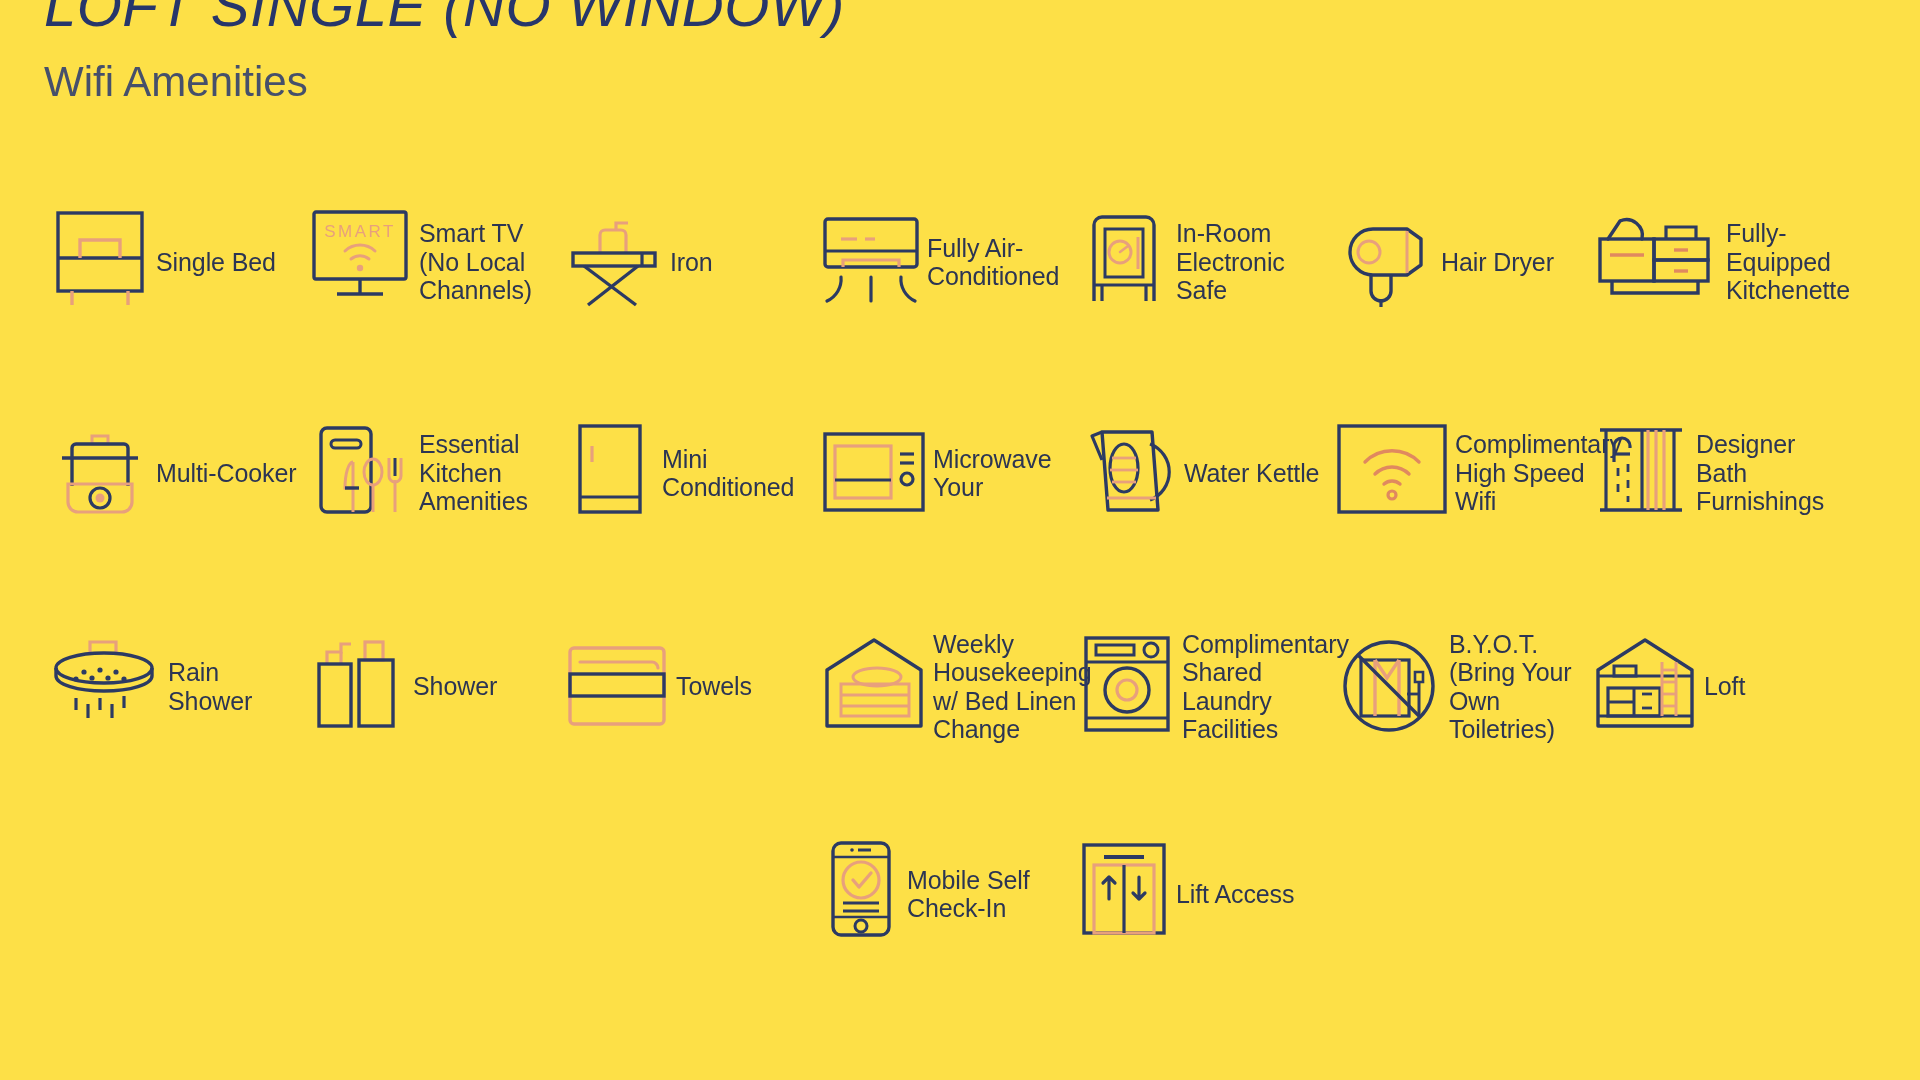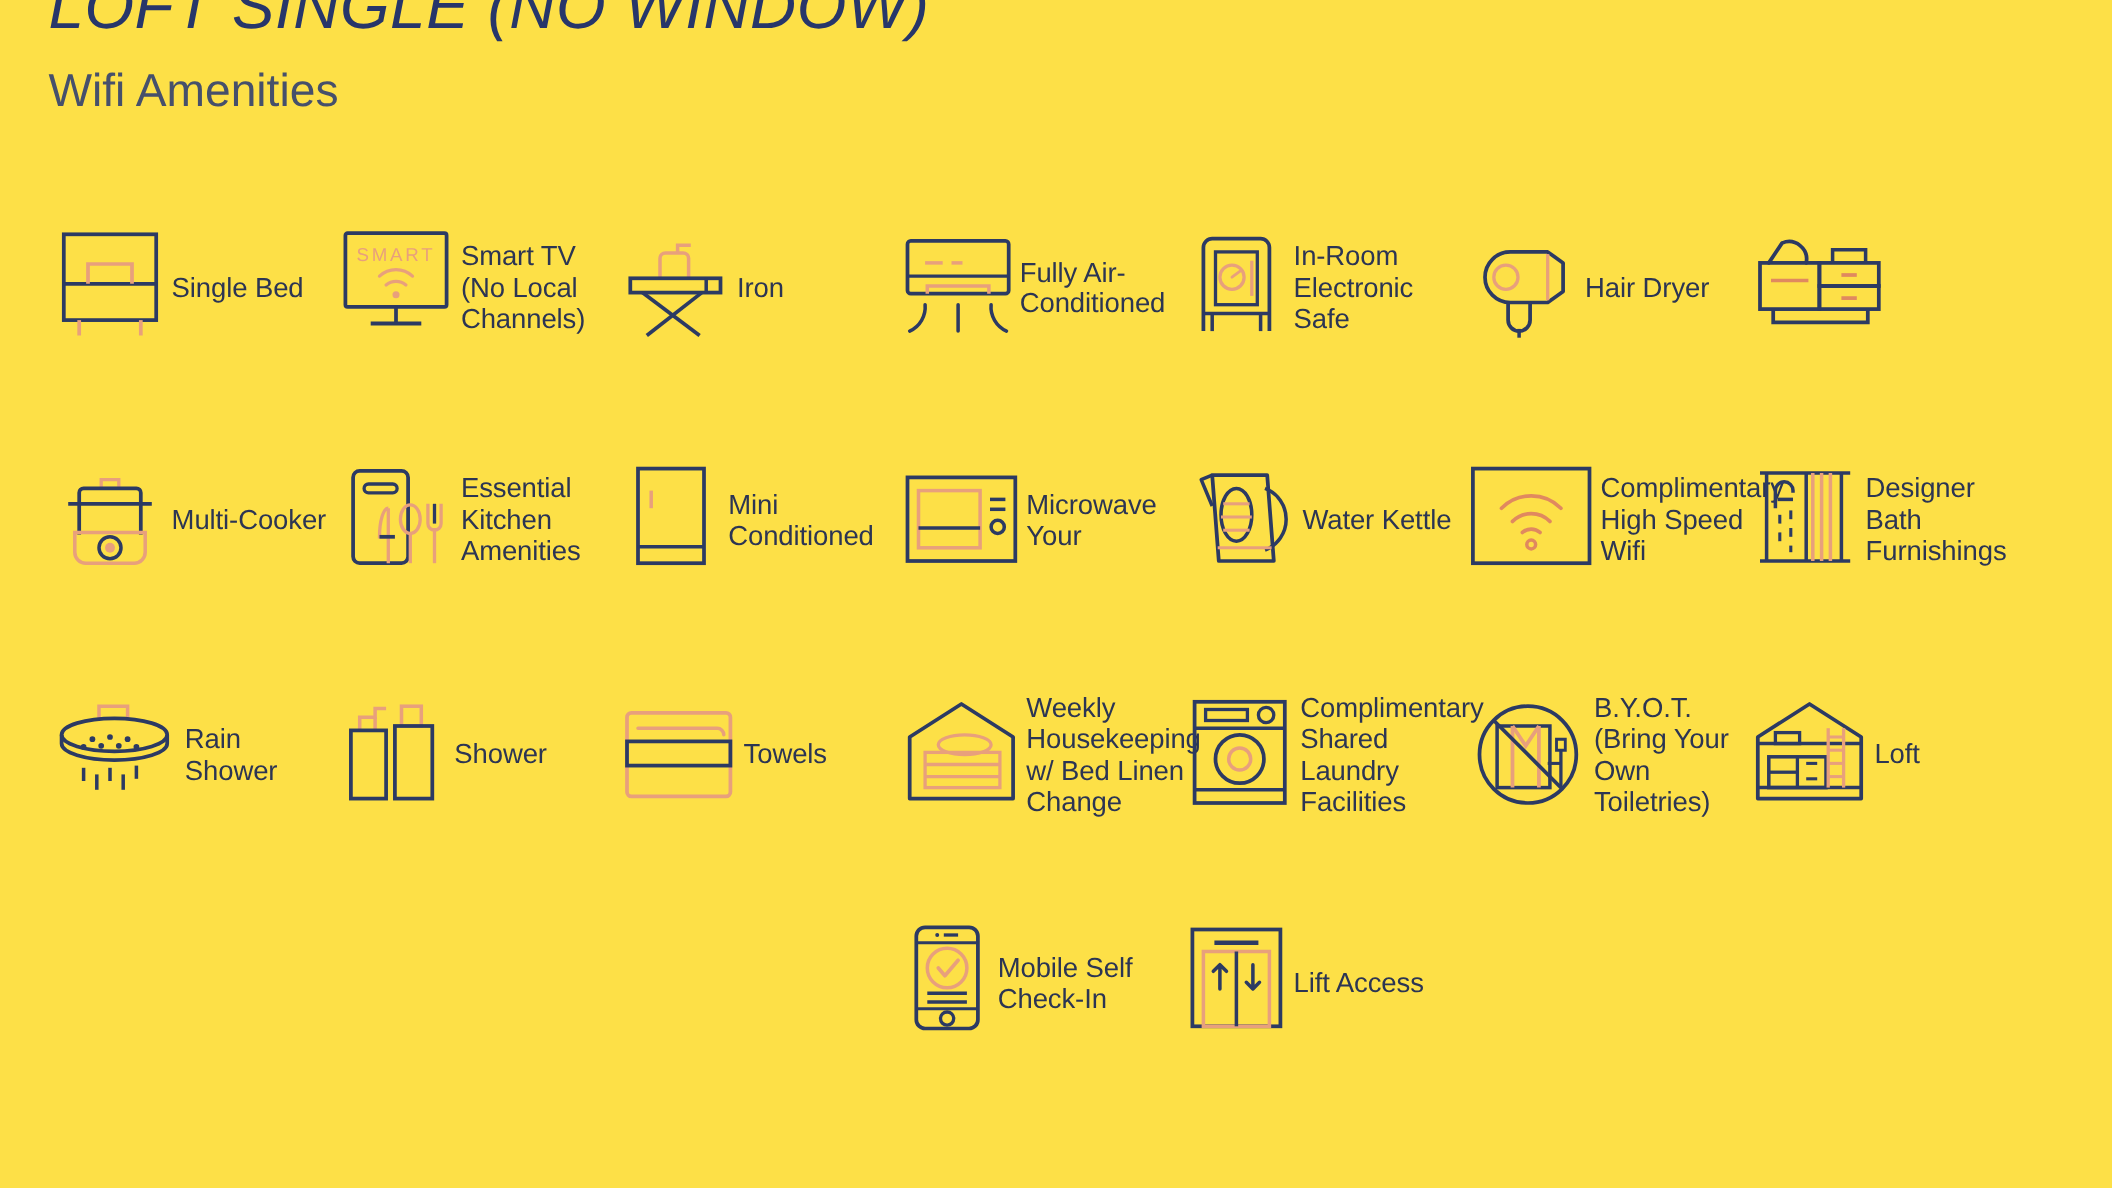--- a/index.html
+++ b/index.html
@@ -173,20 +173,22 @@
             <rect x="14" y="32" width="54" height="42" fill="none" stroke="#2c3a63" stroke-width="3.4"></rect>
             <rect x="68" y="32" width="54" height="21" fill="none" stroke="#2c3a63" stroke-width="3.4"></rect>
             <rect x="68" y="53" width="54" height="21" fill="none" stroke="#2c3a63" stroke-width="3.4"></rect>
             <path d="M80 32 V20 H110 V32" fill="none" stroke="#2c3a63" stroke-width="3.2"></path>
             <line x1="24" y1="48" x2="58" y2="48" stroke="#e0895f" stroke-width="3.4"></line>
             <line x1="88" y1="43" x2="102" y2="43" stroke="#e0895f" stroke-width="3.4"></line>
             <line x1="88" y1="64" x2="102" y2="64" stroke="#e0895f" stroke-width="3.4"></line>
             <path d="M26 74 V86 H112 V74" fill="none" stroke="#2c3a63" stroke-width="3.4"></path>
           </svg>
         </div>
+        <div class="label" style="white-space:pre-line">Fully-Equipped
+Kitchenette</div>
       </div>
     </div>
 
     <div class="row r2">
 
       <div class="cell">
         <div class="icon-box">
           <svg width="112" height="104" viewBox="0 0 112 104">
             <path d="M48 18 H64 V26 H48 Z" fill="none" stroke="#e8a07c" stroke-width="3"></path>
             <path d="M28 40 V30 a4 4 0 0 1 4-4 H80 a4 4 0 0 1 4 4 V40" fill="none" stroke="#2c3a63" stroke-width="3.4"></path>

